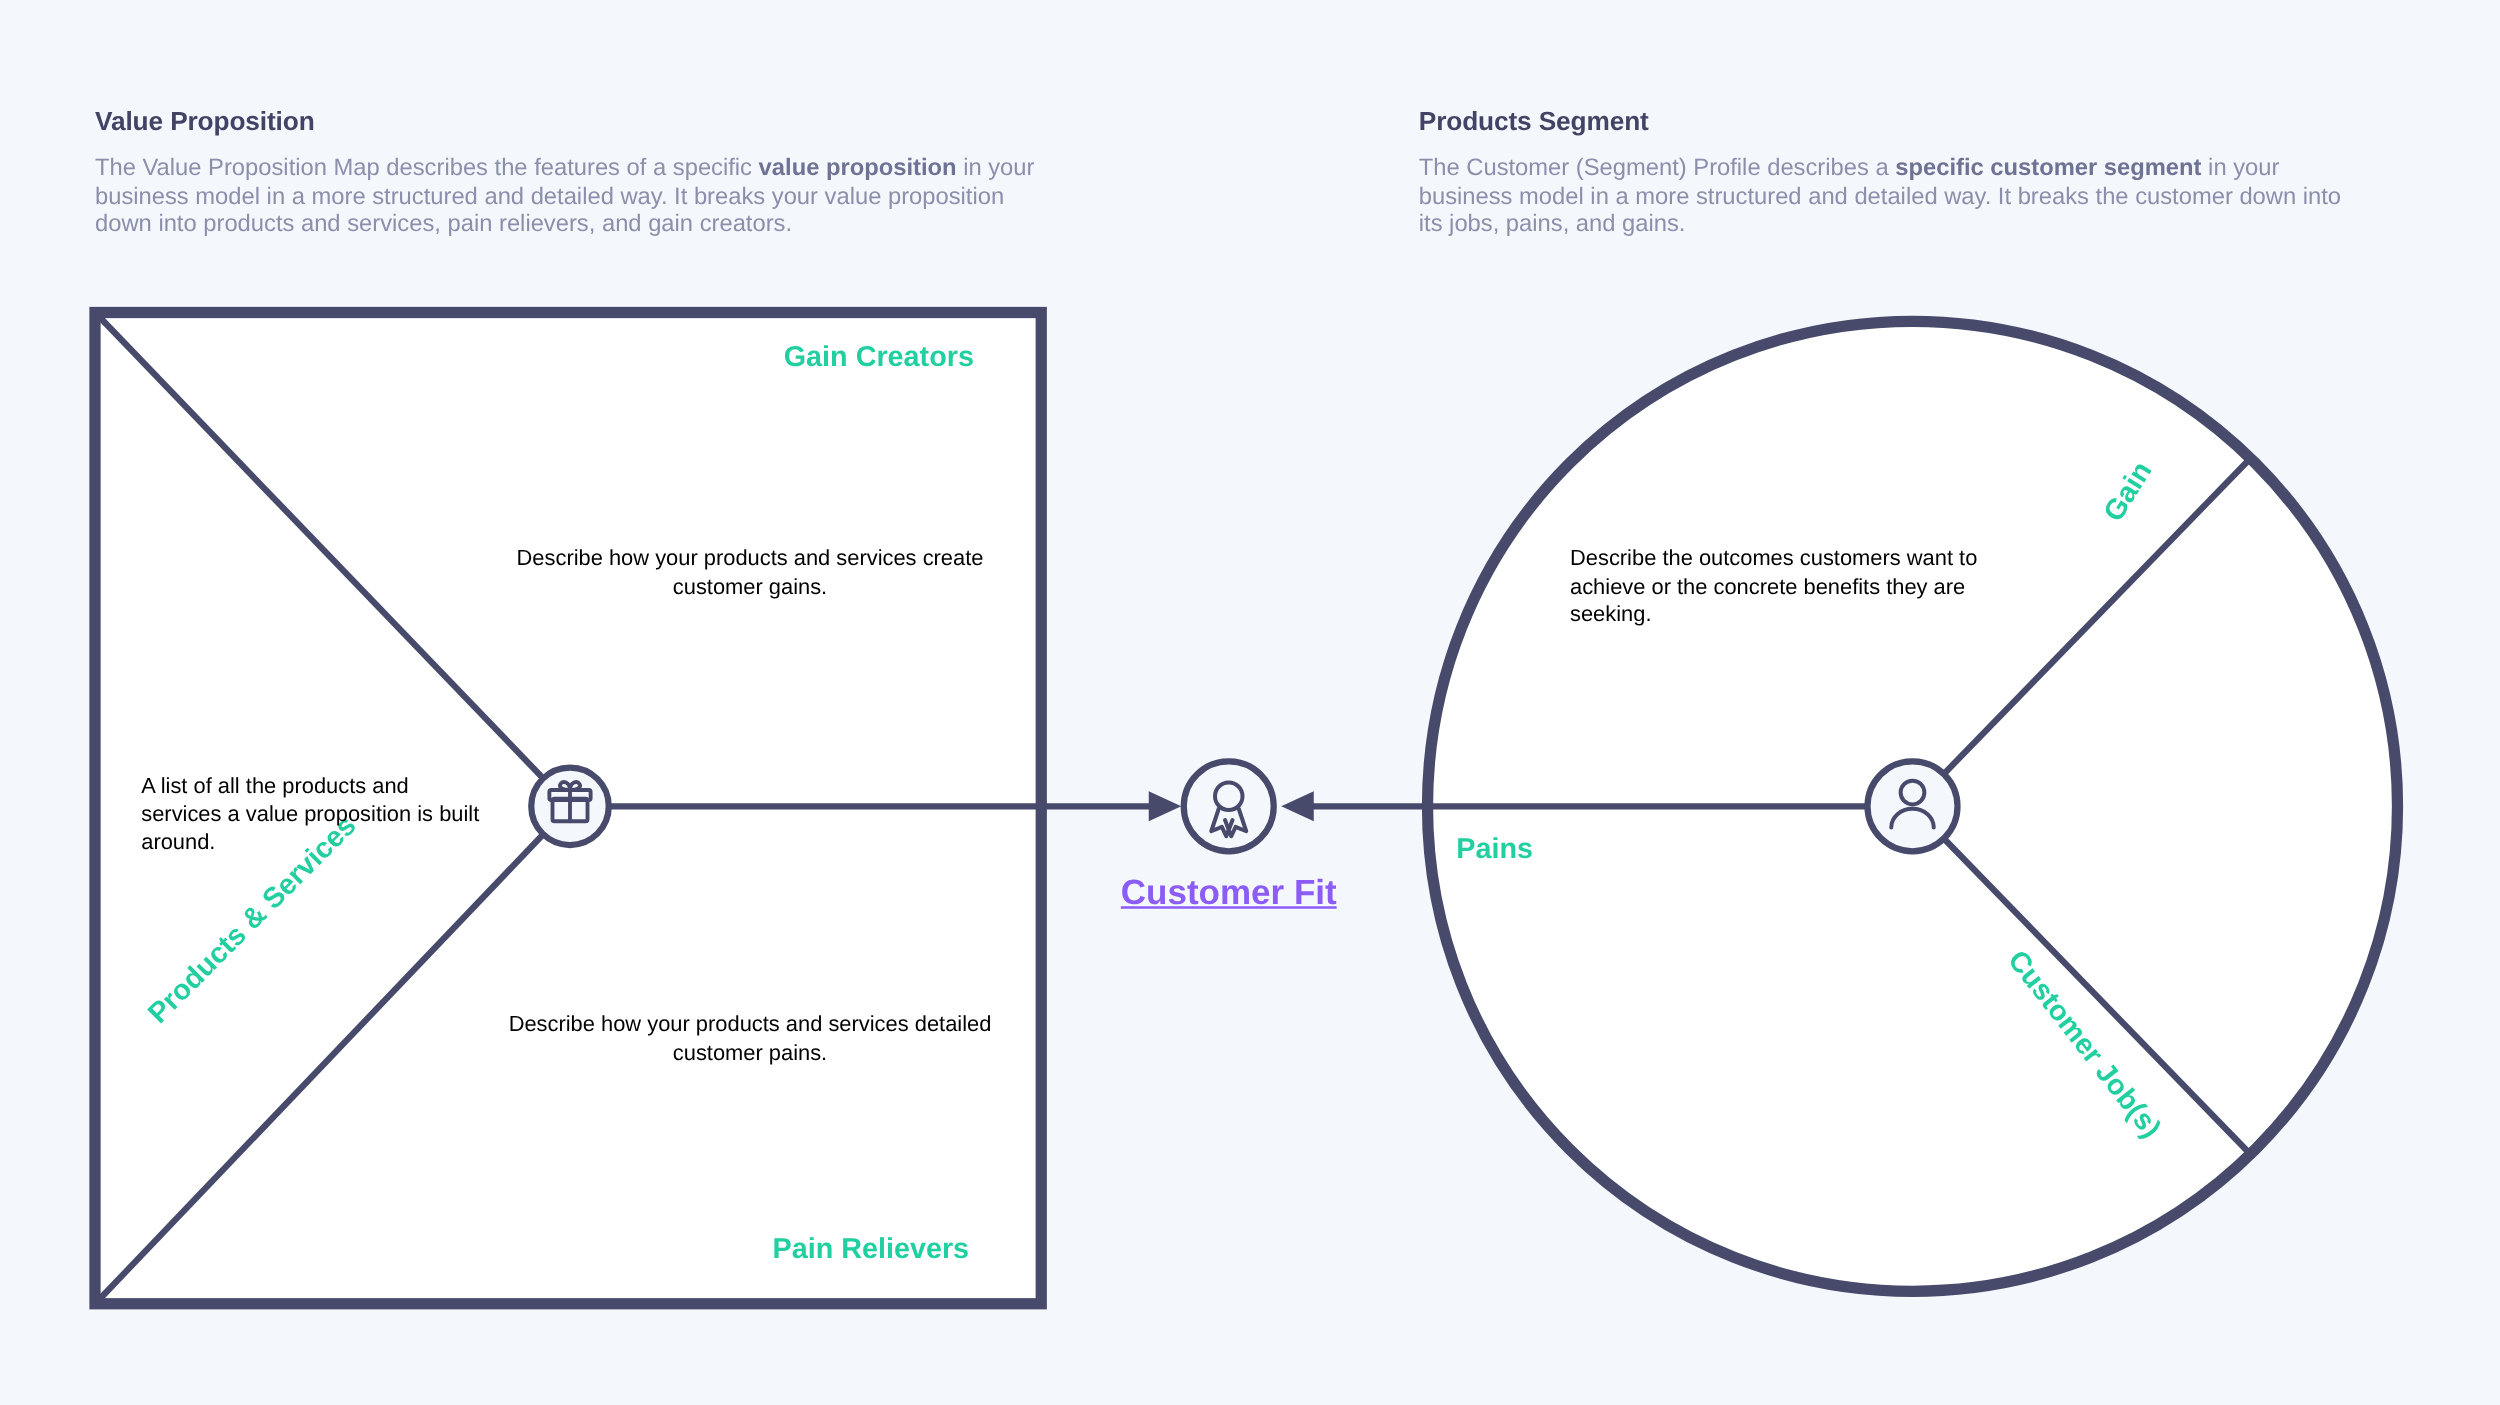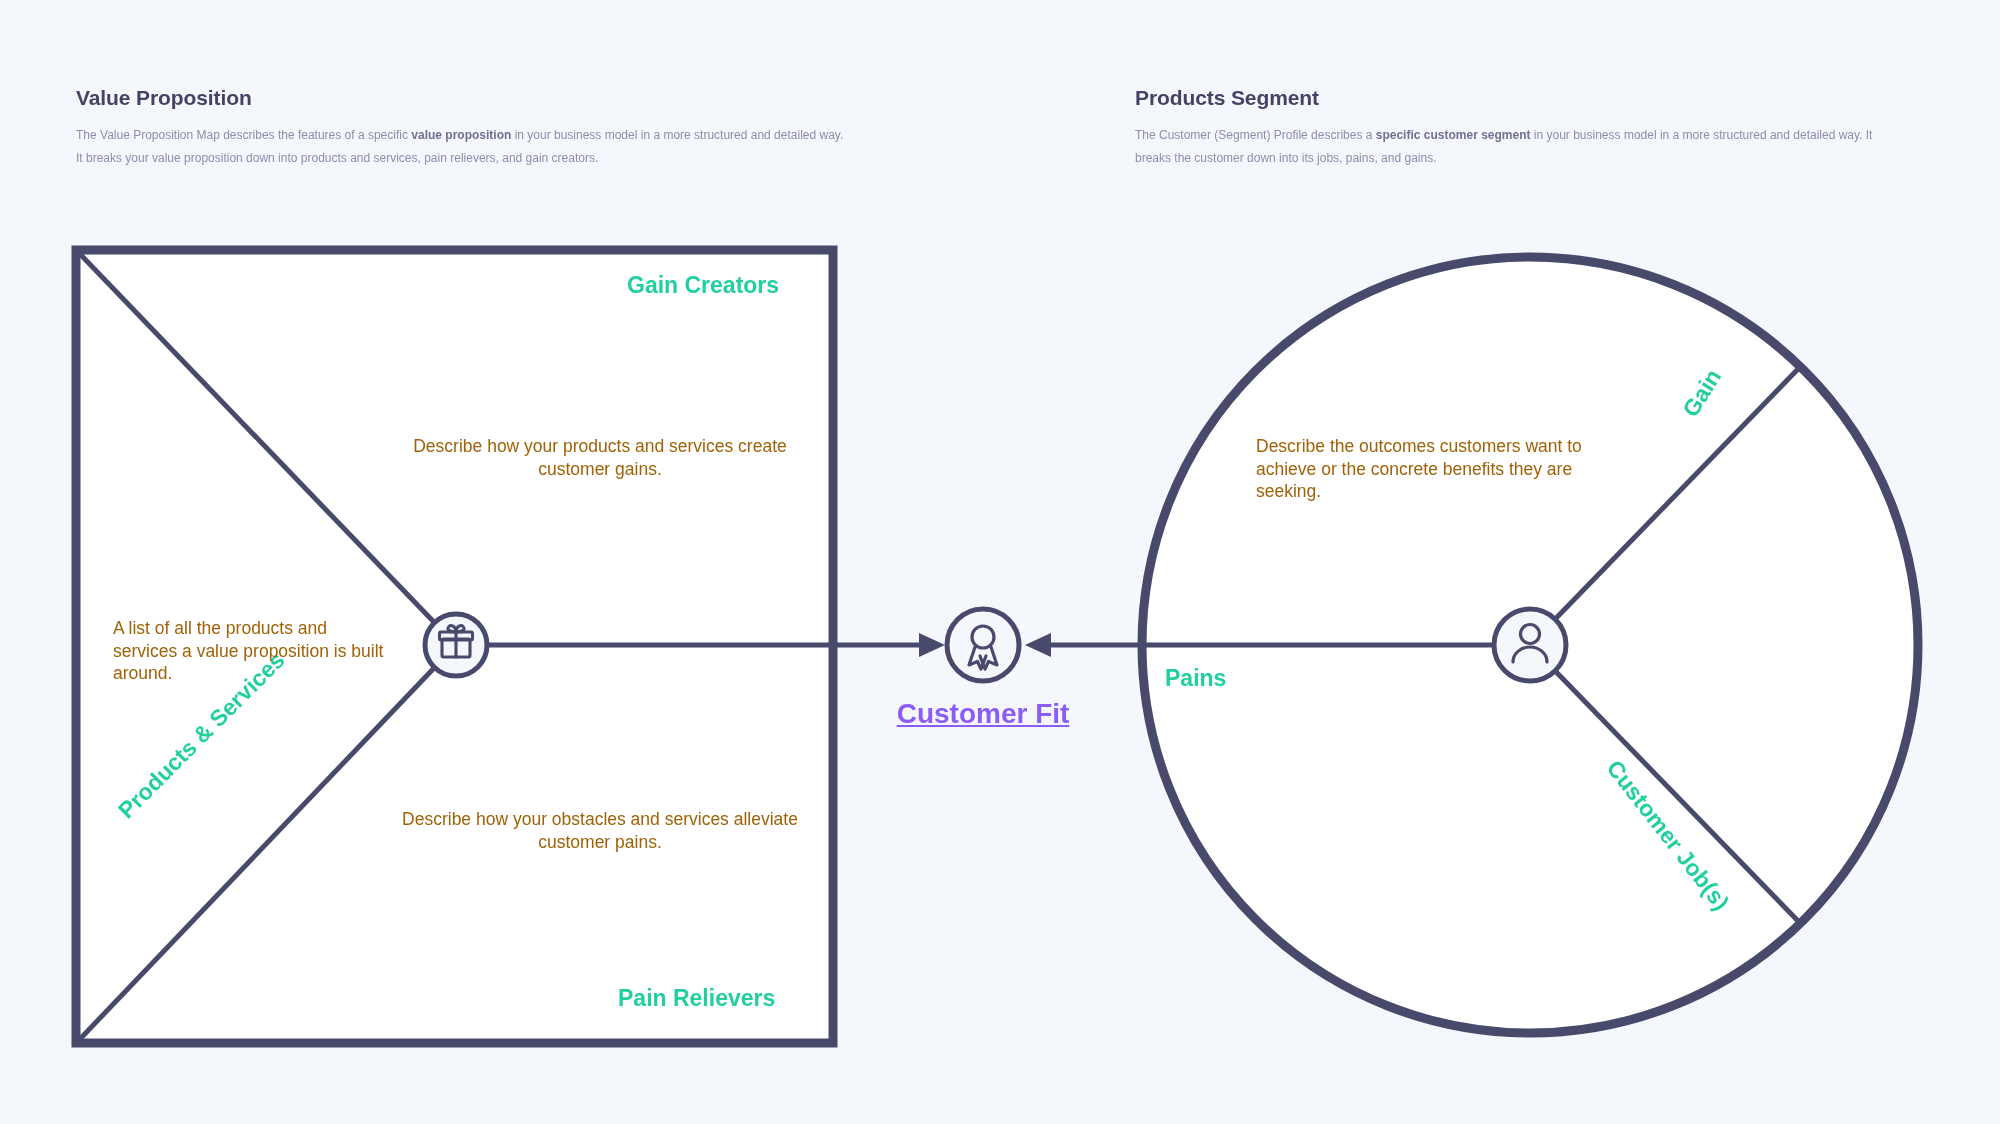--- a/index.html
+++ b/index.html
@@ -19,21 +19,21 @@
   
   .header { position: absolute; }
   .header h2 {
     font-size: 21px;
     font-weight: bold;
     color: #414465;
     letter-spacing: -0.1px;
     margin-bottom: 14px;
   }
   .header p {
-    font-size: 12px;
+    font-size: 19px;
     line-height: 22.5px;
     color: #8b8fab;
     font-weight: normal;
   }
   .header p b { color: #6e7294; font-weight: bold; }
 
   #header-left  { left: 76px;  top: 86px;  width: 770px; }
   #header-right { left: 1135px; top: 86px; width: 760px; }
 
   
@@ -42,21 +42,21 @@
     left: 0; top: 0;
     width: 2000px; height: 1124px;
   }
 
   
   .ovl { position: absolute; }
 
   .body-txt {
     font-size: 17.5px;
     line-height: 22.5px;
-    color: #a16207;
+    color: #000000;
   }
   .center-al { text-align: center; }
   .left-al   { text-align: left; }
 
   .section-label {
     color: #21cfa0;
     font-weight: bold;
     font-size: 23px;
     white-space: nowrap;
   }
@@ -163,21 +163,21 @@
       <circle cx="1530" cy="634" r="9.5"></circle>
       <path d="M1513 662 a17 15 0 0 1 34 0"></path>
     </g>
   </svg>
 
   <div class="ovl section-label" id="label-gain-creators">Gain Creators</div>
   <div class="ovl section-label" id="label-pain-relievers">Pain Relievers</div>
   <div class="ovl section-label" id="label-products-services">Products &amp; Services</div>
 
   <div class="ovl body-txt center-al" id="txt-gain-creators">Describe how your products and services create customer gains.</div>
-  <div class="ovl body-txt center-al" id="txt-pain-relievers">Describe how your obstacles and services alleviate customer pains.</div>
+  <div class="ovl body-txt center-al" id="txt-pain-relievers">Describe how your products and services detailed customer pains.</div>
   <div class="ovl body-txt left-al" id="txt-products">A list of all the products and services a value proposition is built around.</div>
 
   <div class="ovl fit-title" id="fit-title">Customer Fit</div>
 
   <div class="ovl section-label" id="label-gain">Gain</div>
   <div class="ovl section-label" id="label-pains">Pains</div>
   <div class="ovl section-label" id="label-customer-jobs">Customer Job(s)</div>
 
   <div class="ovl body-txt left-al" id="txt-gain">Describe the outcomes customers want to achieve or the concrete benefits they are seeking.</div>
 

